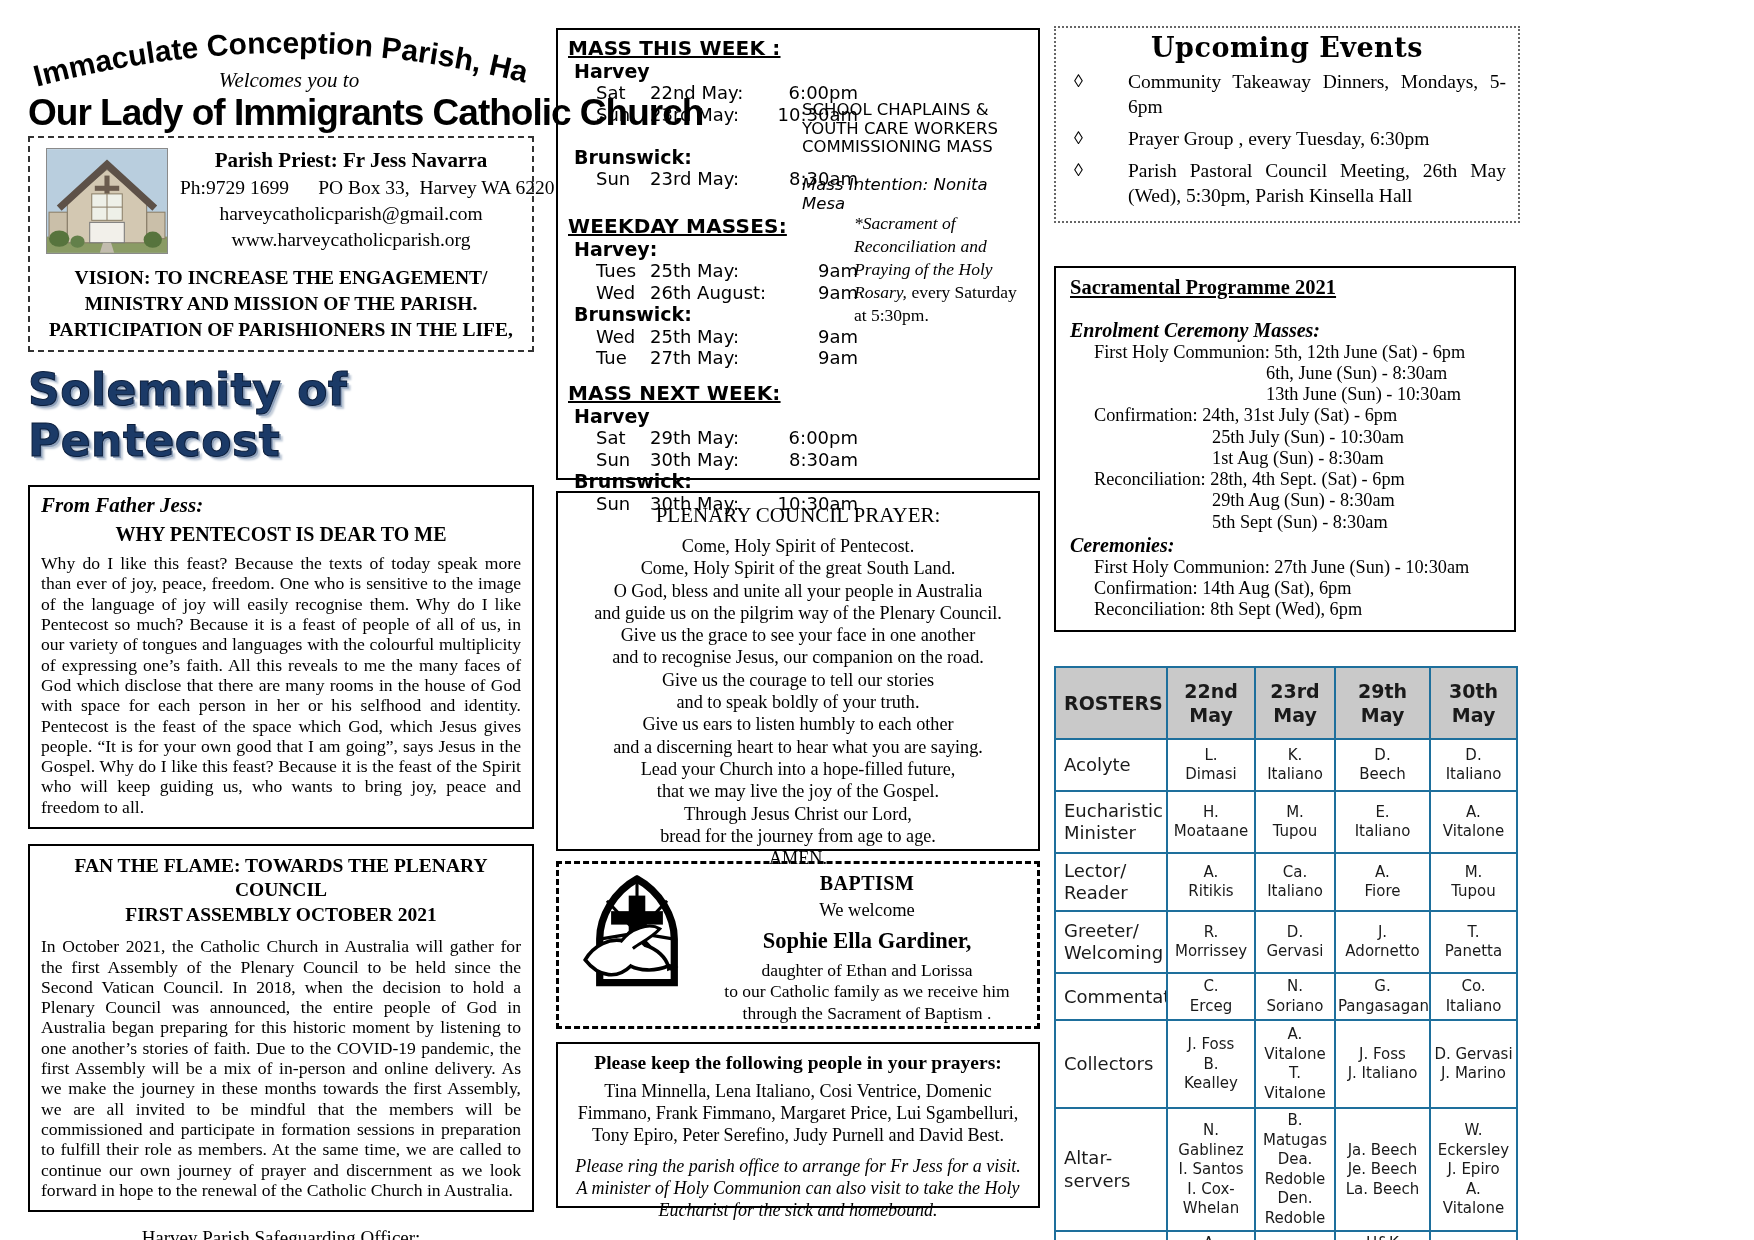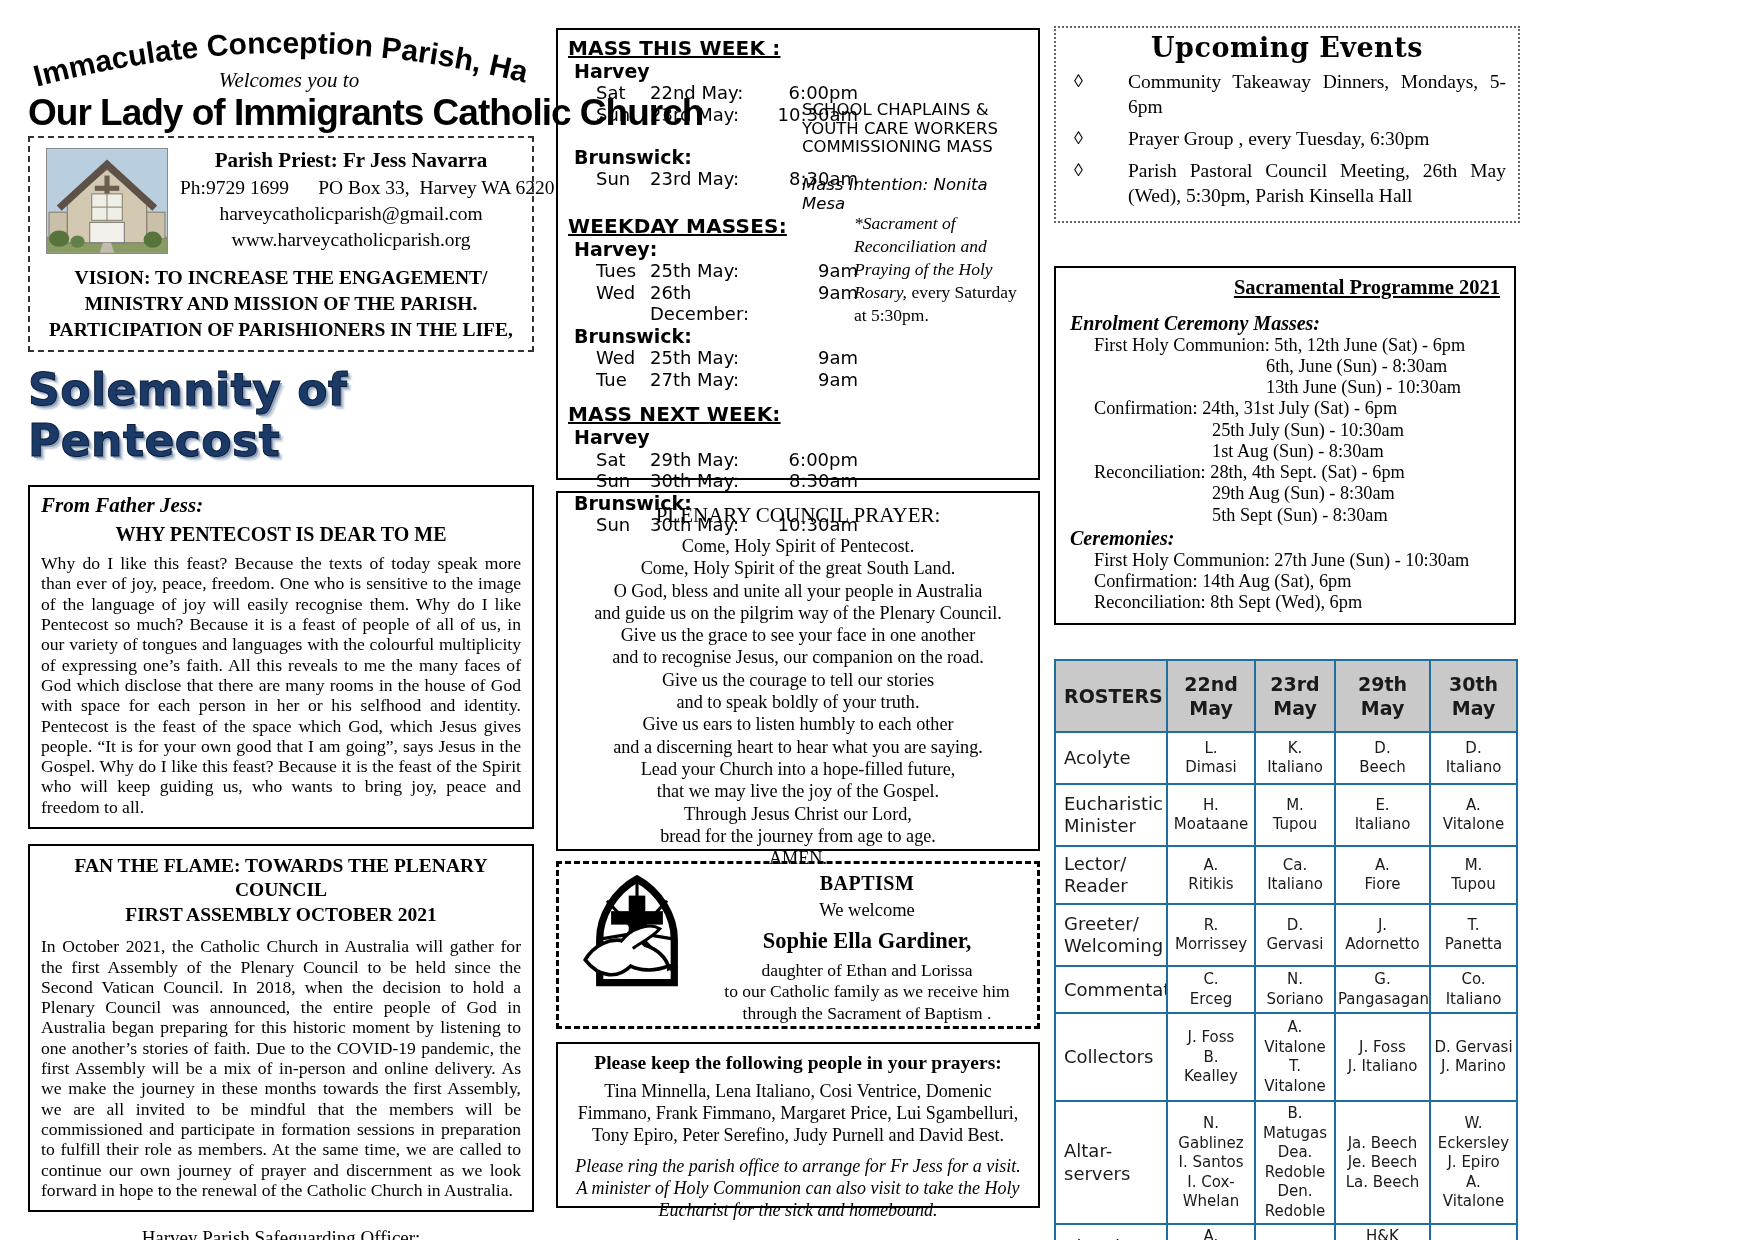--- a/index.html
+++ b/index.html
@@ -89,22 +89,22 @@
   
   .events-box { border:2px dotted #666; padding:4px 12px 12px; box-sizing:border-box; width:466px; }
   .ev-title { text-align:center; font-family:"DejaVu Serif", serif; font-weight:bold;
               font-size:27px; letter-spacing:0.5px; }
   .ev-item { display:flex; font-size:19.5px; margin-top:7px; line-height:1.28; }
   .ev-item .bullet { width:18px; margin-left:6px; margin-right:36px; font-size:18px; }
   .ev-item .txt { flex:1; text-align:justify; }
 
   .sacr-box { border:2px solid #000; margin-top:43px; box-sizing:border-box; width:462px;
               padding:8px 14px 10px; }
-  .sc-title { text-align:right; font-weight:bold; font-size:20.5px;
-              text-decoration:underline; margin-bottom:12px; }
+  .sc-title { text-align:left; font-weight:bold; font-size:20.5px;
+              text-decoration:underline; margin-bottom:19px; }
   .sc-label { font-weight:bold; font-style:italic; font-size:20px; line-height:1.2; }
   .sc-line { font-size:18.3px; line-height:1.16; }
   .ind1 { padding-left:24px; }
   .ind2 { padding-left:142px; }
   .ind3 { padding-left:196px; }
 
   .roster-table { border-collapse:collapse; margin-top:34px; table-layout:fixed; width:462px;
                   font-family:"DejaVu Sans", sans-serif; color:#1a1a1a; }
   .roster-table td, .roster-table th { border:2.5px solid #1e6f9c; overflow:hidden; }
   .roster-table th { background:#c9c9c9; font-size:19px; font-weight:bold;
@@ -211,21 +211,21 @@
 
     <div class="m-title gap26">WEEKDAY MASSES:</div>
     <div class="m-group">Harvey:</div>
     <div class="m-row">
       <span class="d">Tues</span>
       <span class="m">25th May:</span>
       <span class="t">9am</span>
     </div>
     <div class="m-row">
       <span class="d">Wed</span>
-      <span class="m">26th December:</span>
+      <span class="m">26th August:</span>
       <span class="t">9am</span>
     </div>
     <div class="m-group">Brunswick:</div>
     <div class="m-row">
       <span class="d">Wed</span>
       <span class="m">25th May:</span>
       <span class="t">9am</span>
     </div>
     <div class="m-row">
       <span class="d">Tue</span>

